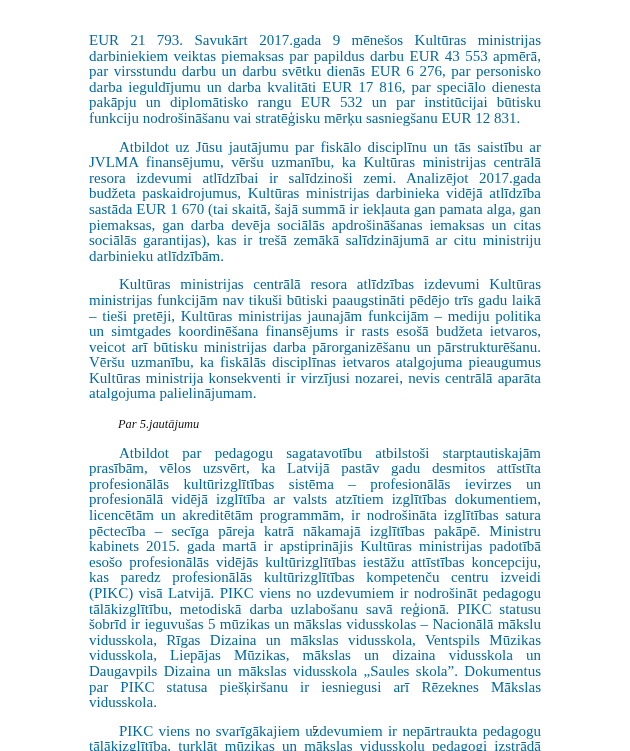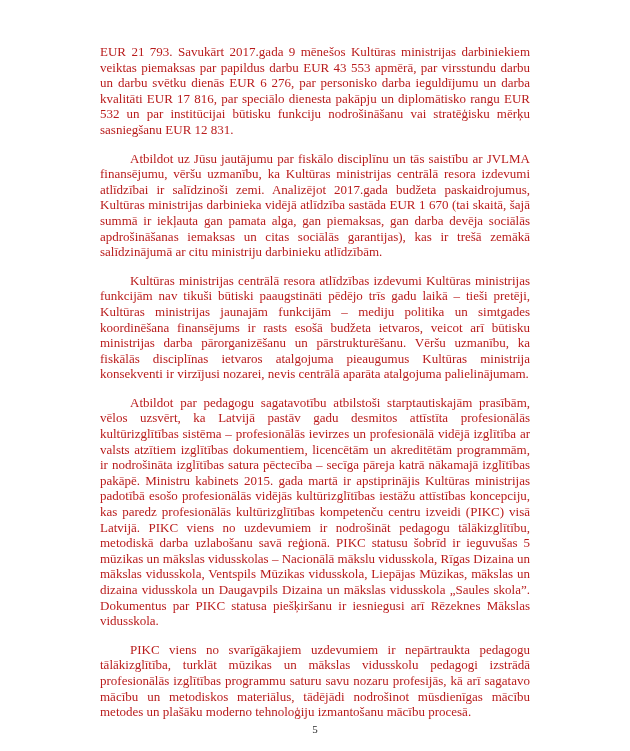--- a/index.html
+++ b/index.html
@@ -16,26 +16,26 @@
     font-family: "Liberation Serif", serif;
     color: #1a1a1a;
   }
   .content {
     position: absolute;
     left: 88px;
     top: 32px;
     width: 454px;
   }
   p.para {
-    margin: 12px;
+    margin: 1px;
     text-align: justify;
-    font-size: 13px;
+    font-size: 15px;
     line-height: 15.6px;
     text-indent: 30px;
-    color: #b91c1c;
+    color: #0369a1;
     hyphens: none;
   }
   p.para.no-indent {
     text-indent: 0;
   }
   p.gap {
     margin-top: 13px;
   }
   .section-head {
     margin: 0;
@@ -62,20 +62,21 @@
 
 <div class="page">
   <div class="content">
 
     <p class="para no-indent">EUR 21 793. Savukārt 2017.gada 9 mēnešos Kultūras ministrijas darbiniekiem veiktas piemaksas par papildus darbu EUR 43 553 apmērā, par virsstundu darbu un darbu svētku dienās EUR 6 276, par personisko darba ieguldījumu un darba kvalitāti EUR 17 816, par speciālo dienesta pakāpju un diplomātisko rangu EUR 532 un par institūcijai būtisku funkciju nodrošināšanu vai stratēģisku mērķu sasniegšanu EUR 12 831.</p>
 
     <p class="para gap">Atbildot uz Jūsu jautājumu par fiskālo disciplīnu un tās saistību ar JVLMA finansējumu, vēršu uzmanību, ka Kultūras ministrijas centrālā resora izdevumi atlīdzībai ir salīdzinoši zemi. Analizējot 2017.gada budžeta paskaidrojumus, Kultūras ministrijas darbinieka vidējā atlīdzība sastāda EUR 1 670 (tai skaitā, šajā summā ir iekļauta gan pamata alga, gan piemaksas, gan darba devēja sociālās apdrošināšanas iemaksas un citas sociālās garantijas), kas ir trešā zemākā salīdzinājumā ar citu ministriju darbinieku atlīdzībām.</p>
 
     <p class="para gap">Kultūras ministrijas centrālā resora atlīdzības izdevumi Kultūras ministrijas funkcijām nav tikuši būtiski paaugstināti pēdējo trīs gadu laikā – tieši pretēji, Kultūras ministrijas jaunajām funkcijām – mediju politika un simtgades koordinēšana finansējums ir rasts esošā budžeta ietvaros, veicot arī būtisku ministrijas darba pārorganizēšanu un pārstrukturēšanu. Vēršu uzmanību, ka fiskālās disciplīnas ietvaros atalgojuma pieaugumus Kultūras ministrija konsekventi ir virzījusi nozarei, nevis centrālā aparāta atalgojuma palielinājumam.</p>
 
+    <p class="section-head">Par 5.jautājumu</p>
 
     <p class="para gap">Atbildot par pedagogu sagatavotību atbilstoši starptautiskajām prasībām, vēlos uzsvērt, ka Latvijā pastāv gadu desmitos attīstīta profesionālās kultūrizglītības sistēma – profesionālās ievirzes un profesionālā vidējā izglītība ar valsts atzītiem izglītības dokumentiem, licencētām un akreditētām programmām, ir nodrošināta izglītības satura pēctecība – secīga pāreja katrā nākamajā izglītības pakāpē. Ministru kabinets 2015. gada martā ir apstiprinājis Kultūras ministrijas padotībā esošo profesionālās vidējās kultūrizglītības iestāžu attīstības koncepciju, kas paredz profesionālās kultūrizglītības kompetenču centru izveidi (PIKC) visā Latvijā. PIKC viens no uzdevumiem ir nodrošināt pedagogu tālākizglītību, metodiskā darba uzlabošanu savā reģionā. PIKC statusu šobrīd ir ieguvušas 5 mūzikas un mākslas vidusskolas – Nacionālā mākslu vidusskola, Rīgas Dizaina un mākslas vidusskola, Ventspils Mūzikas vidusskola, Liepājas Mūzikas, mākslas un dizaina vidusskola un Daugavpils Dizaina un mākslas vidusskola „Saules skola”. Dokumentus par PIKC statusa piešķiršanu ir iesniegusi arī Rēzeknes Mākslas vidusskola.</p>
 
     <p class="para gap">PIKC viens no svarīgākajiem uzdevumiem ir nepārtraukta pedagogu tālākizglītība, turklāt mūzikas un mākslas vidusskolu pedagogi izstrādā profesionālās izglītības programmu saturu savu nozaru profesijās, kā arī sagatavo mācību un metodiskos materiālus, tādējādi nodrošinot mūsdienīgas mācību metodes un plašāku moderno tehnoloģiju izmantošanu mācību procesā.</p>
 
   </div>
 
   <div class="page-number">5</div>
 </div>
 

